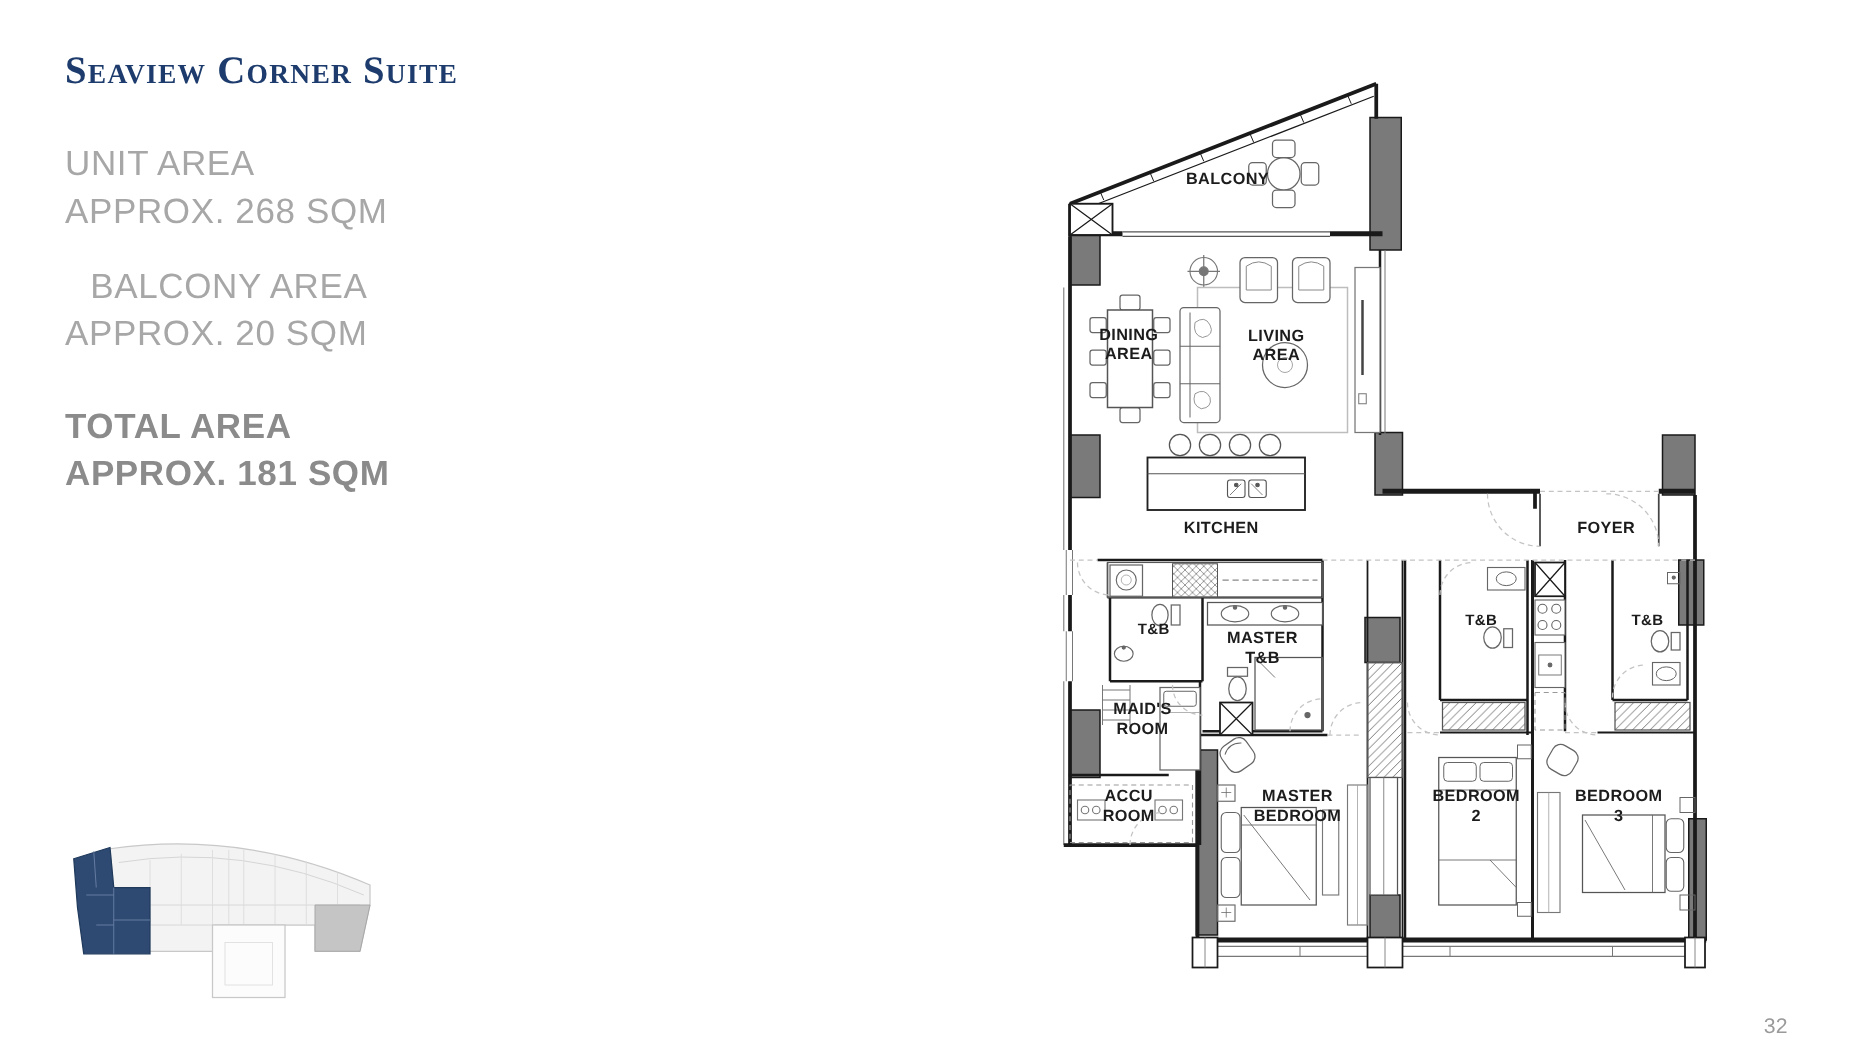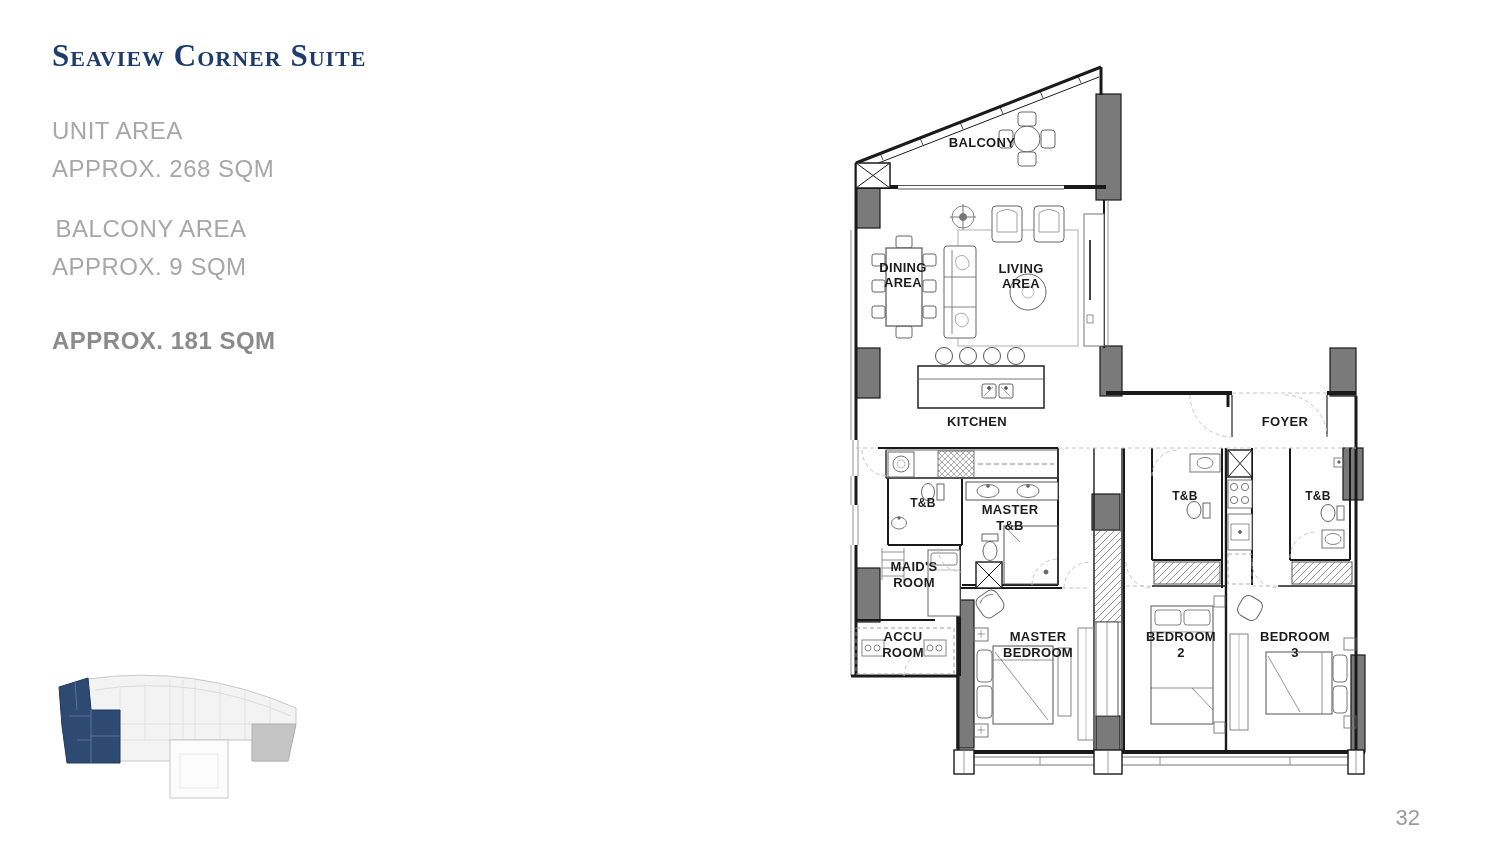--- a/index.html
+++ b/index.html
@@ -1,48 +1,49 @@
 <!DOCTYPE html>
 <html><head>
 <meta charset="utf-8">
 <style>
   html,body{margin:0;padding:0;background:#fff;}
   .page{position:relative;width:1456px;height:843px;background:#ffffff;overflow:hidden;
         font-family:"Liberation Sans",sans-serif;}
   .title{position:absolute;left:52px;top:38px;margin:0;
          font-family:"Liberation Serif",serif;font-variant:small-caps;font-weight:700;
          font-size:31px;letter-spacing:1px;color:#1d3c6d;}
-  .area-block{position:absolute;left:52px;font-size:24px;line-height:38px;
+  .area-block{position:absolute;left:52px;font-size:28px;line-height:38px;
               letter-spacing:.5px;color:#a7a7a7;font-weight:400;}
   .area-block.b1{top:112px;}
   .area-block.b2{top:210px;text-align:right;}
   .area-block.b3{top:322px;color:#8b8b8b;font-weight:700;}
-  .page-number{position:absolute;right:36px;bottom:12px;font-size:22px;color:#9a9a9a;}
+  .page-number{position:absolute;right:26px;bottom:12px;font-size:17px;color:#9a9a9a;}
   .plan-svg{position:absolute;left:840px;top:55px;}
   .keyplan-svg{position:absolute;left:55px;top:666px;}
   svg text{font-family:"Liberation Sans",sans-serif;font-weight:700;fill:#1c1c1c;letter-spacing:.3px;}
   svg text.rm{font-size:13px;}
   svg text.sm{font-size:12px;}
 </style>
 </head>
 <body>
 
 <div class="page">
 
   <h1 class="title">Seaview Corner Suite</h1>
 
   <section class="area-block b1">
     <div>UNIT AREA</div>
     <div>APPROX. 268 SQM</div>
   </section>
   <section class="area-block b2">
     <div>BALCONY AREA</div>
-    <div>APPROX. 9 SQM</div>
+    <div>APPROX. 20 SQM</div>
   </section>
   <section class="area-block b3">
+    <div>TOTAL AREA</div>
     <div>APPROX. 181 SQM</div>
   </section>
 
   <svg class="keyplan-svg" width="252" height="134" viewBox="0 0 252 134">
     <g>
       <path d="M33,13 Q140,-2 241,42 L241,58 L233,95 L197,95 L197,74 L117,74 L117,95 L59,95 L36,45 Z" fill="#f3f3f3" stroke="#c8c8c8" stroke-width="1"></path>
       <path d="M40,24 Q140,8 236,50" fill="none" stroke="#d5d5d5" stroke-width="0.8"></path>
       <path d="M48,58 L233,58 M48,74 L233,74" stroke="#d8d8d8" stroke-width="0.8"></path>
       <path d="M65,22 L65,74 M90,17 L90,74 M115,14 L115,74 M128,14 L128,74 M140,14 L140,74 M165,17 L165,74 M190,23 L190,74 M215,32 L215,74" stroke="#dcdcdc" stroke-width="0.7"></path>
     </g>

